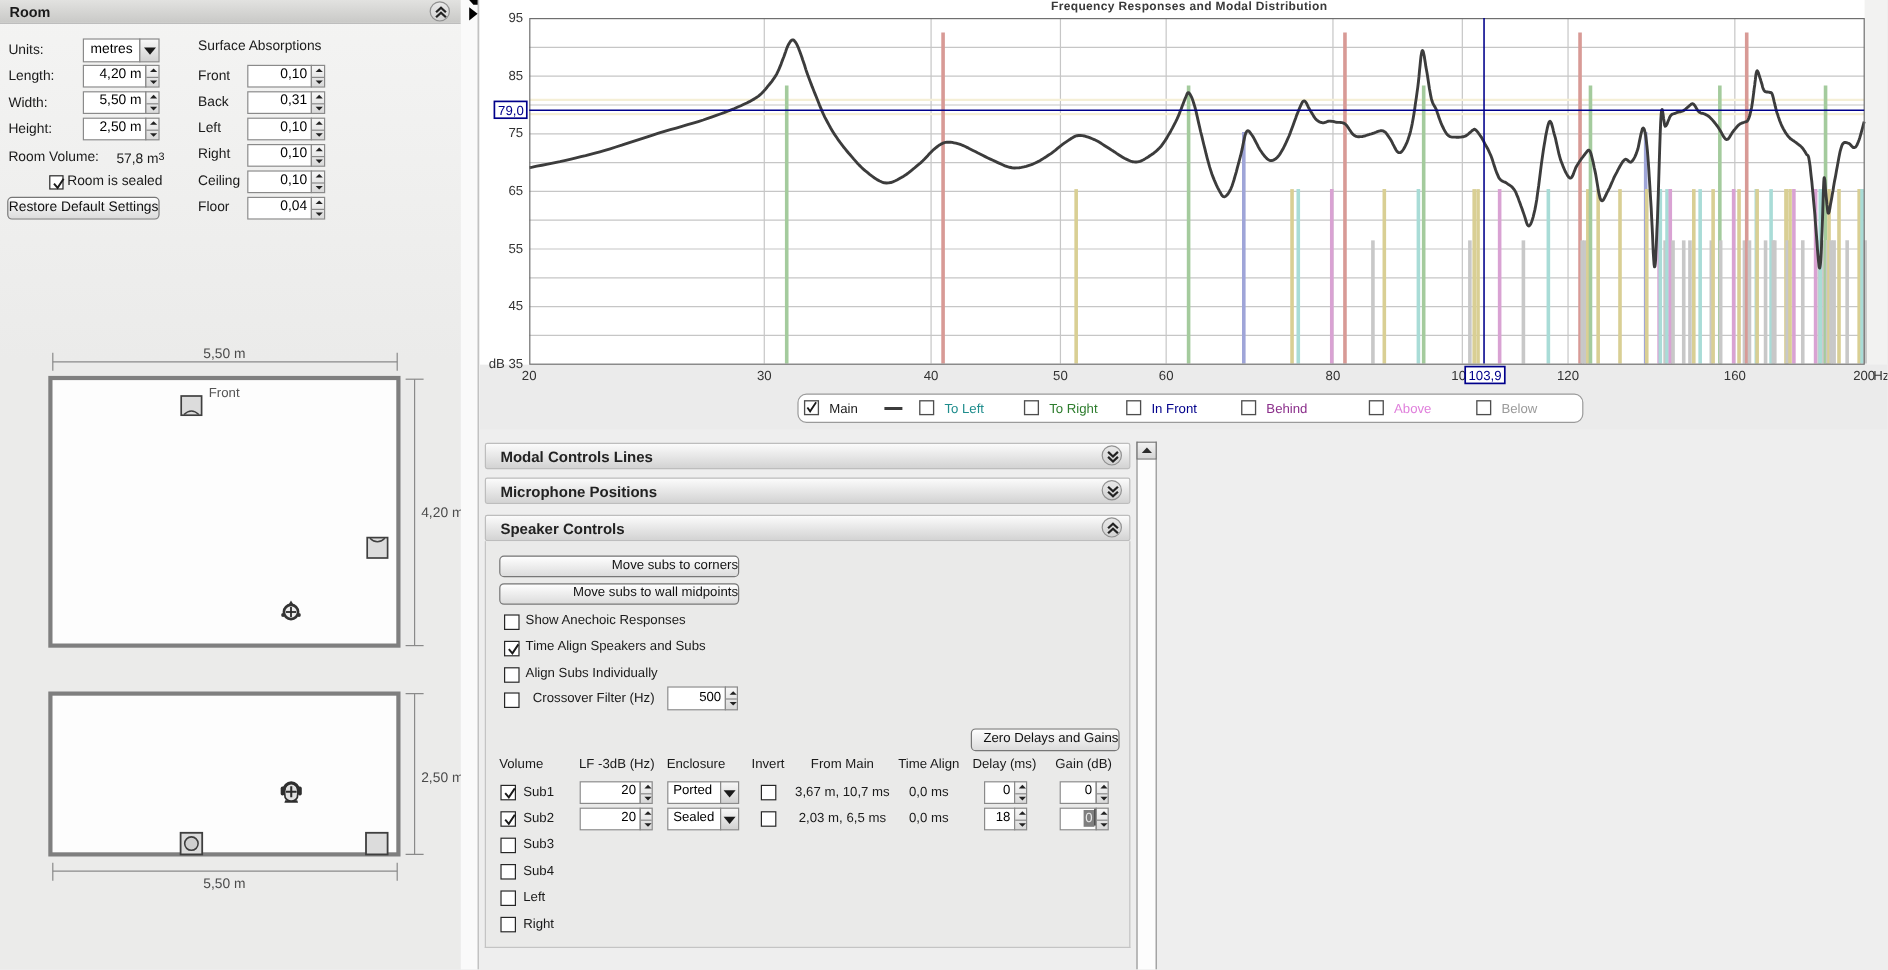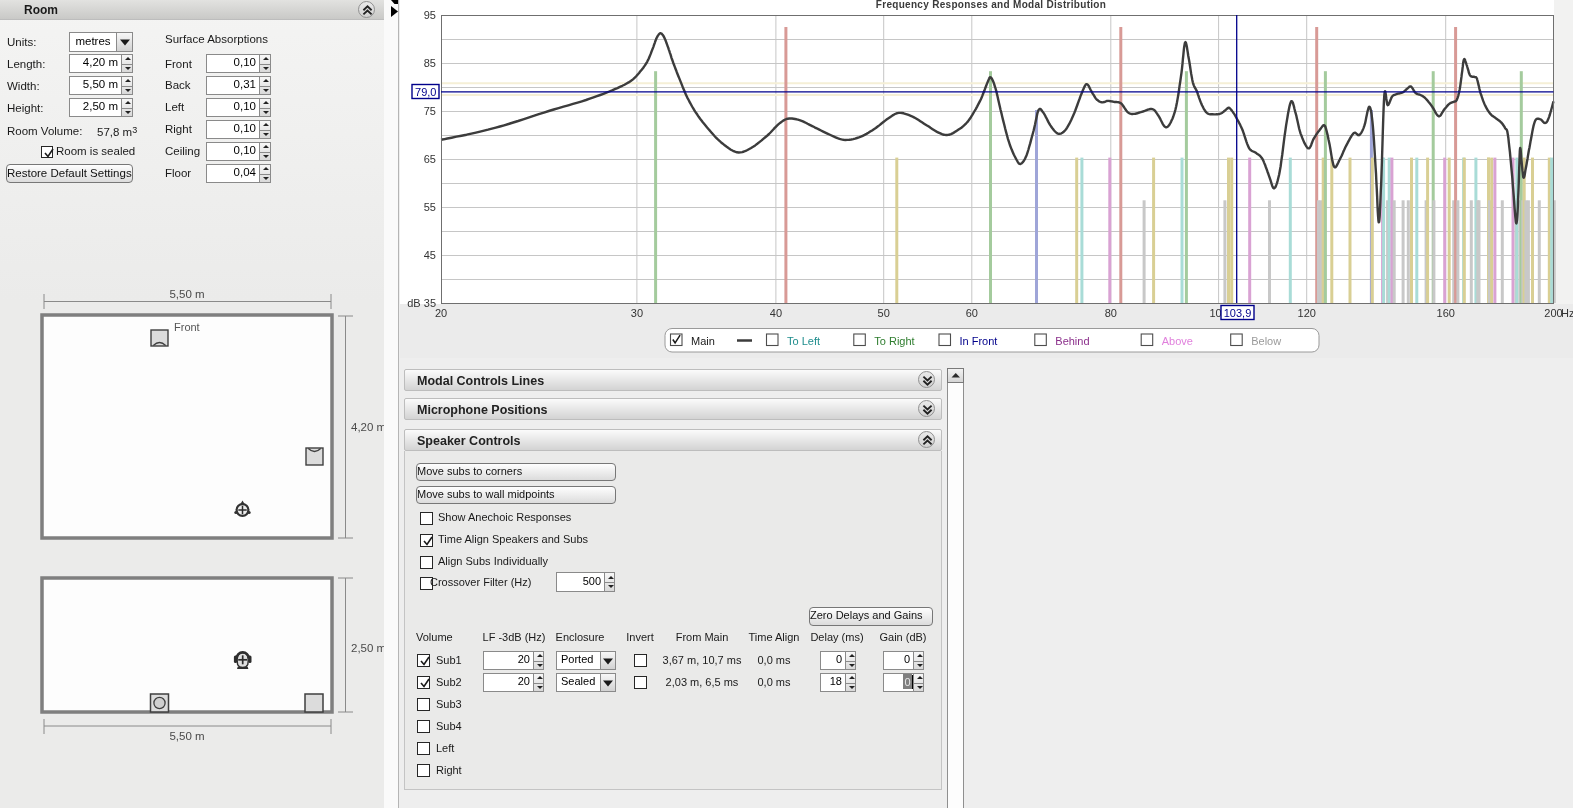--- a/index.html
+++ b/index.html
@@ -1,37 +1,37 @@
 <!DOCTYPE html>
 <html><head><meta charset="utf-8"><style>
 *{margin:0;padding:0;box-sizing:border-box}
 html,body{width:1573px;height:808px;overflow:hidden}
 body{position:relative;font-family:"Liberation Sans",sans-serif;background:#eeeeee;font-size:12px;color:#1a1a1a}
 .abs{position:absolute}
 .hdrbar{position:absolute;height:22px;background:linear-gradient(#fbfbfb,#d3d3d3);border:1px solid #bdbdbd;border-radius:2px}
 .hdrbar b{position:absolute;left:12px;top:4px;font-size:12.5px;color:#222}
 .chev{position:absolute;width:17px;height:17px;border-radius:50%;border:1px solid #909090;background:linear-gradient(#e9e9e9,#d2d2d2)}
 .chev svg{position:absolute;left:2px;top:2px}
-.btn{position:absolute;background:linear-gradient(#fefefe,#dcdcdc);border:1px solid #777;border-radius:4px;font-size:11.5px;white-space:nowrap;color:#111;text-align:left}
+.btn{position:absolute;background:linear-gradient(#fefefe,#dcdcdc);border:1px solid #777;border-radius:4px;font-size:11.5px;white-space:nowrap;color:#111;text-align:right}
 .fld{position:absolute;background:#fff;border:1px solid #8a8a8a;font-size:11.5px;color:#000;text-align:right;padding:1px 3px 0 0}
 .lbl{position:absolute;font-size:11.5px;color:#1a1a1a;white-space:nowrap}
 .cb{position:absolute;width:13px;height:13px;background:#fff;border:1.4px solid #262626}
 .cb svg{position:absolute;left:0px;top:-1px}
 .spin{position:absolute;width:12px;border:1px solid #8a8a8a;background:linear-gradient(#f7f7f7,#d9d9d9)}
 .spin:before,.spin:after{content:"";position:absolute;left:2.8px;border-left:3px solid transparent;border-right:3px solid transparent}
 .spin:before{top:14%;border-bottom:3.8px solid #222}
 .spin:after{bottom:14%;border-top:3.8px solid #222}
 .spin i{position:absolute;left:0;right:0;top:50%;height:1px;background:#8a8a8a}
 .combo-btn{position:absolute;border:1px solid #8a8a8a;background:linear-gradient(#f7f7f7,#d2d2d2)}
 .combo-btn:before{content:"";position:absolute;left:50%;top:50%;transform:translate(-50%,-40%);border-left:5px solid transparent;border-right:5px solid transparent;border-top:6px solid #1a1a1a}
 .lo .lbl{font-size:11px}.lo .fld{font-size:11px}.lo .btn{font-size:11px}
 </style></head><body>
 <div class="abs" style="left:0;top:0;width:384px;height:808px;background:linear-gradient(#f4f4f3,#ebebea 300px,#ebebea)"></div>
 <div class="abs" style="left:0;top:0;width:384px;height:20px;background:linear-gradient(#e2e2e0,#c9c9c7);border-bottom:1px solid #bdbdbd">
-    <b style="position:absolute;left:24px;top:3px;font-size:12px">Room</b>
+    <b style="position:absolute;left:8px;top:3px;font-size:12px">Room</b>
   </div>
 <div class="chev" style="left:358px;top:1px">
     <svg width="13" height="13" viewBox="0 0 13 13">
       <path d="M2.4 6.2 L6.5 2.4 L10.6 6.2 M2.4 10.4 L6.5 6.6 L10.6 10.4" fill="none" stroke="#222" stroke-width="1.9"></path>
     </svg>
   </div>
 <div class="lbl" style="left:7px;top:36px">Units:</div>
 <div class="fld" style="left:69px;top:32px;width:48px;height:20px;text-align:center;padding:2px 0 0 0">metres</div>
 <div class="combo-btn" style="left:116px;top:32px;width:17px;height:20px"></div>
 <div class="lbl" style="left:7px;top:58px">Length:</div>
@@ -317,21 +317,21 @@
     <div class="lbl" style="left:438px;top:511px">Show Anechoic Responses</div>
     <div class="cb" style="left:420px;top:534px">
       <svg width="14" height="14" viewBox="0 0 14 14">
         <path d="M3 7 L6 10.5 L11 3" fill="none" stroke="#1a1a1a" stroke-width="1.6"></path>
       </svg>
     </div>
     <div class="lbl" style="left:438px;top:533px">Time Align Speakers and Subs</div>
     <div class="cb" style="left:420px;top:556px"></div>
     <div class="lbl" style="left:438px;top:555px">Align Subs Individually</div>
     <div class="cb" style="left:420px;top:577px"></div>
-    <div class="lbl" style="left:430px;top:576px">Crossover Filter (Hz)</div>
+    <div class="lbl" style="left:444px;top:576px">Crossover Filter (Hz)</div>
     <div class="fld" style="left:556px;top:572px;width:49px;height:20px;padding-top:2px">500</div>
     <div class="spin" style="left:604px;top:572px;height:20px;width:11px">
       <i></i>
     </div>
     <div class="btn" style="left:809px;top:607px;width:124px;height:19px;padding-top:1px">Zero Delays and Gains</div>
     <div class="lbl" style="left:416px;top:631px">Volume</div>
     <div class="lbl" style="left:514px;top:631px;transform:translateX(-50%)">LF -3dB (Hz)</div>
     <div class="lbl" style="left:580px;top:631px;transform:translateX(-50%)">Enclosure</div>
     <div class="lbl" style="left:640px;top:631px;transform:translateX(-50%)">Invert</div>
     <div class="lbl" style="left:702px;top:631px;transform:translateX(-50%)">From Main</div>

